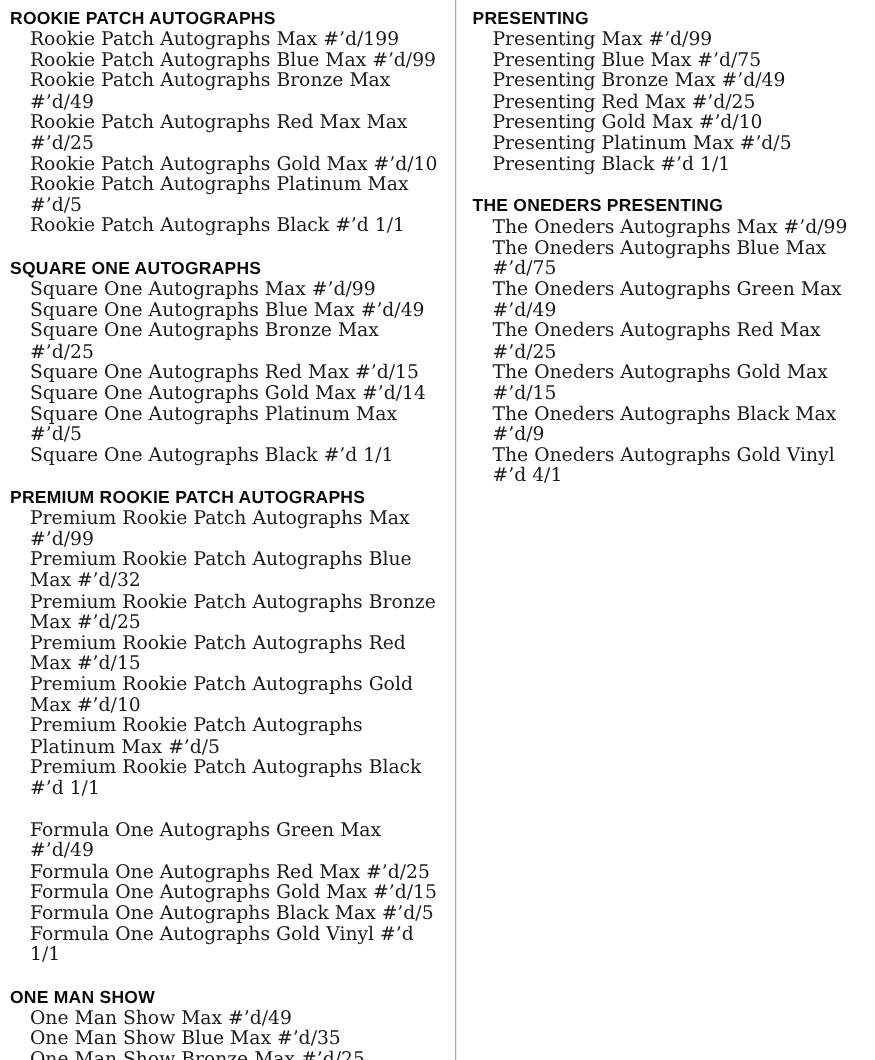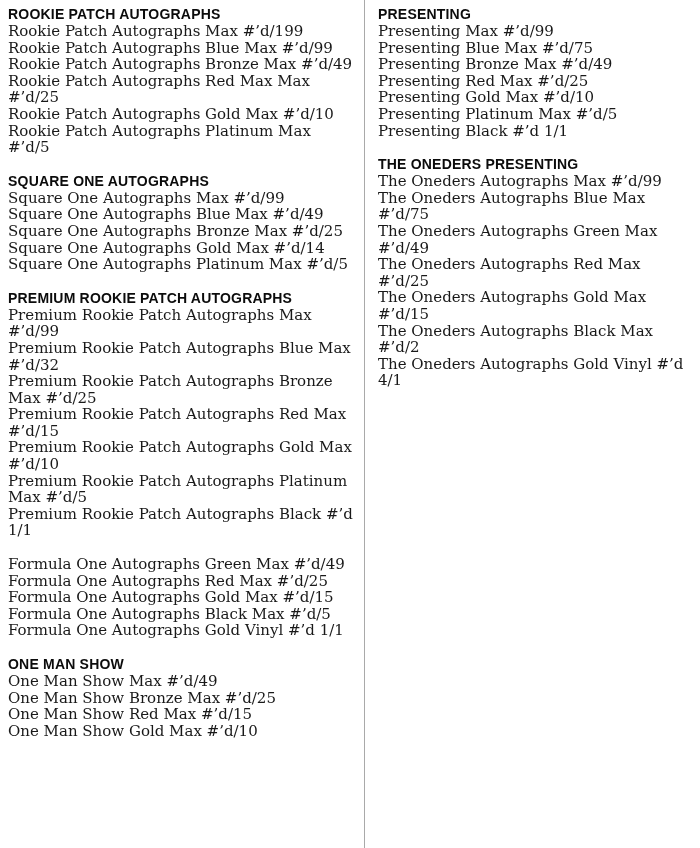--- a/index.html
+++ b/index.html
@@ -41,43 +41,47 @@
     font-size: 14px;
     line-height: 17px;
     letter-spacing: 0.2px;
     color: #0b0b0b;
     white-space: nowrap;
   }
   .item {
     font-size: 15px;
     line-height: 16.6px;
     color: #191919;
+    margin-left: 16px;
   }
 </style>
 </head>
 <body>
 
 <div class="page">
   <div class="col col-left">
       <div class="section">
         <div class="section-title">ROOKIE PATCH AUTOGRAPHS</div>
         <div class="item">Rookie Patch Autographs Max #’d/199</div>
         <div class="item">Rookie Patch Autographs Blue Max #’d/99</div>
         <div class="item">Rookie Patch Autographs Bronze Max #’d/49</div>
         <div class="item">Rookie Patch Autographs Red Max Max #’d/25</div>
         <div class="item">Rookie Patch Autographs Gold Max #’d/10</div>
         <div class="item">Rookie Patch Autographs Platinum Max #’d/5</div>
+        <div class="item">Rookie Patch Autographs Black #’d 1/1</div>
       </div>
       <div class="section">
         <div class="section-title">SQUARE ONE AUTOGRAPHS</div>
         <div class="item">Square One Autographs Max #’d/99</div>
         <div class="item">Square One Autographs Blue Max #’d/49</div>
         <div class="item">Square One Autographs Bronze Max #’d/25</div>
+        <div class="item">Square One Autographs Red Max #’d/15</div>
         <div class="item">Square One Autographs Gold Max #’d/14</div>
         <div class="item">Square One Autographs Platinum Max #’d/5</div>
+        <div class="item">Square One Autographs Black #’d 1/1</div>
       </div>
       <div class="section">
         <div class="section-title">PREMIUM ROOKIE PATCH AUTOGRAPHS</div>
         <div class="item">Premium Rookie Patch Autographs Max #’d/99</div>
         <div class="item">Premium Rookie Patch Autographs Blue Max #’d/32</div>
         <div class="item">Premium Rookie Patch Autographs Bronze Max #’d/25</div>
         <div class="item">Premium Rookie Patch Autographs Red Max #’d/15</div>
         <div class="item">Premium Rookie Patch Autographs Gold Max #’d/10</div>
         <div class="item">Premium Rookie Patch Autographs Platinum Max #’d/5</div>
         <div class="item">Premium Rookie Patch Autographs Black #’d 1/1</div>
@@ -85,20 +89,21 @@
       <div class="section">
         <div class="item">Formula One Autographs Green Max #’d/49</div>
         <div class="item">Formula One Autographs Red Max #’d/25</div>
         <div class="item">Formula One Autographs Gold Max #’d/15</div>
         <div class="item">Formula One Autographs Black Max #’d/5</div>
         <div class="item">Formula One Autographs Gold Vinyl #’d 1/1</div>
       </div>
       <div class="section">
         <div class="section-title">ONE MAN SHOW</div>
         <div class="item">One Man Show Max #’d/49</div>
+        <div class="item">One Man Show Blue Max #’d/35</div>
         <div class="item">One Man Show Bronze Max #’d/25</div>
         <div class="item">One Man Show Red Max #’d/15</div>
         <div class="item">One Man Show Gold Max #’d/10</div>
       </div>
     </div>
   <div class="col col-right">
       <div class="section">
         <div class="section-title">PRESENTING</div>
         <div class="item">Presenting Max #’d/99</div>
         <div class="item">Presenting Blue Max #’d/75</div>
@@ -108,17 +113,17 @@
         <div class="item">Presenting Platinum Max #’d/5</div>
         <div class="item">Presenting Black #’d 1/1</div>
       </div>
       <div class="section">
         <div class="section-title">THE ONEDERS PRESENTING</div>
         <div class="item">The Oneders Autographs Max #’d/99</div>
         <div class="item">The Oneders Autographs Blue Max #’d/75</div>
         <div class="item">The Oneders Autographs Green Max #’d/49</div>
         <div class="item">The Oneders Autographs Red Max #’d/25</div>
         <div class="item">The Oneders Autographs Gold Max #’d/15</div>
-        <div class="item">The Oneders Autographs Black Max #’d/2</div>
+        <div class="item">The Oneders Autographs Black Max #’d/9</div>
         <div class="item">The Oneders Autographs Gold Vinyl #’d 4/1</div>
       </div>
     </div>
 </div>
 
 </body></html>

